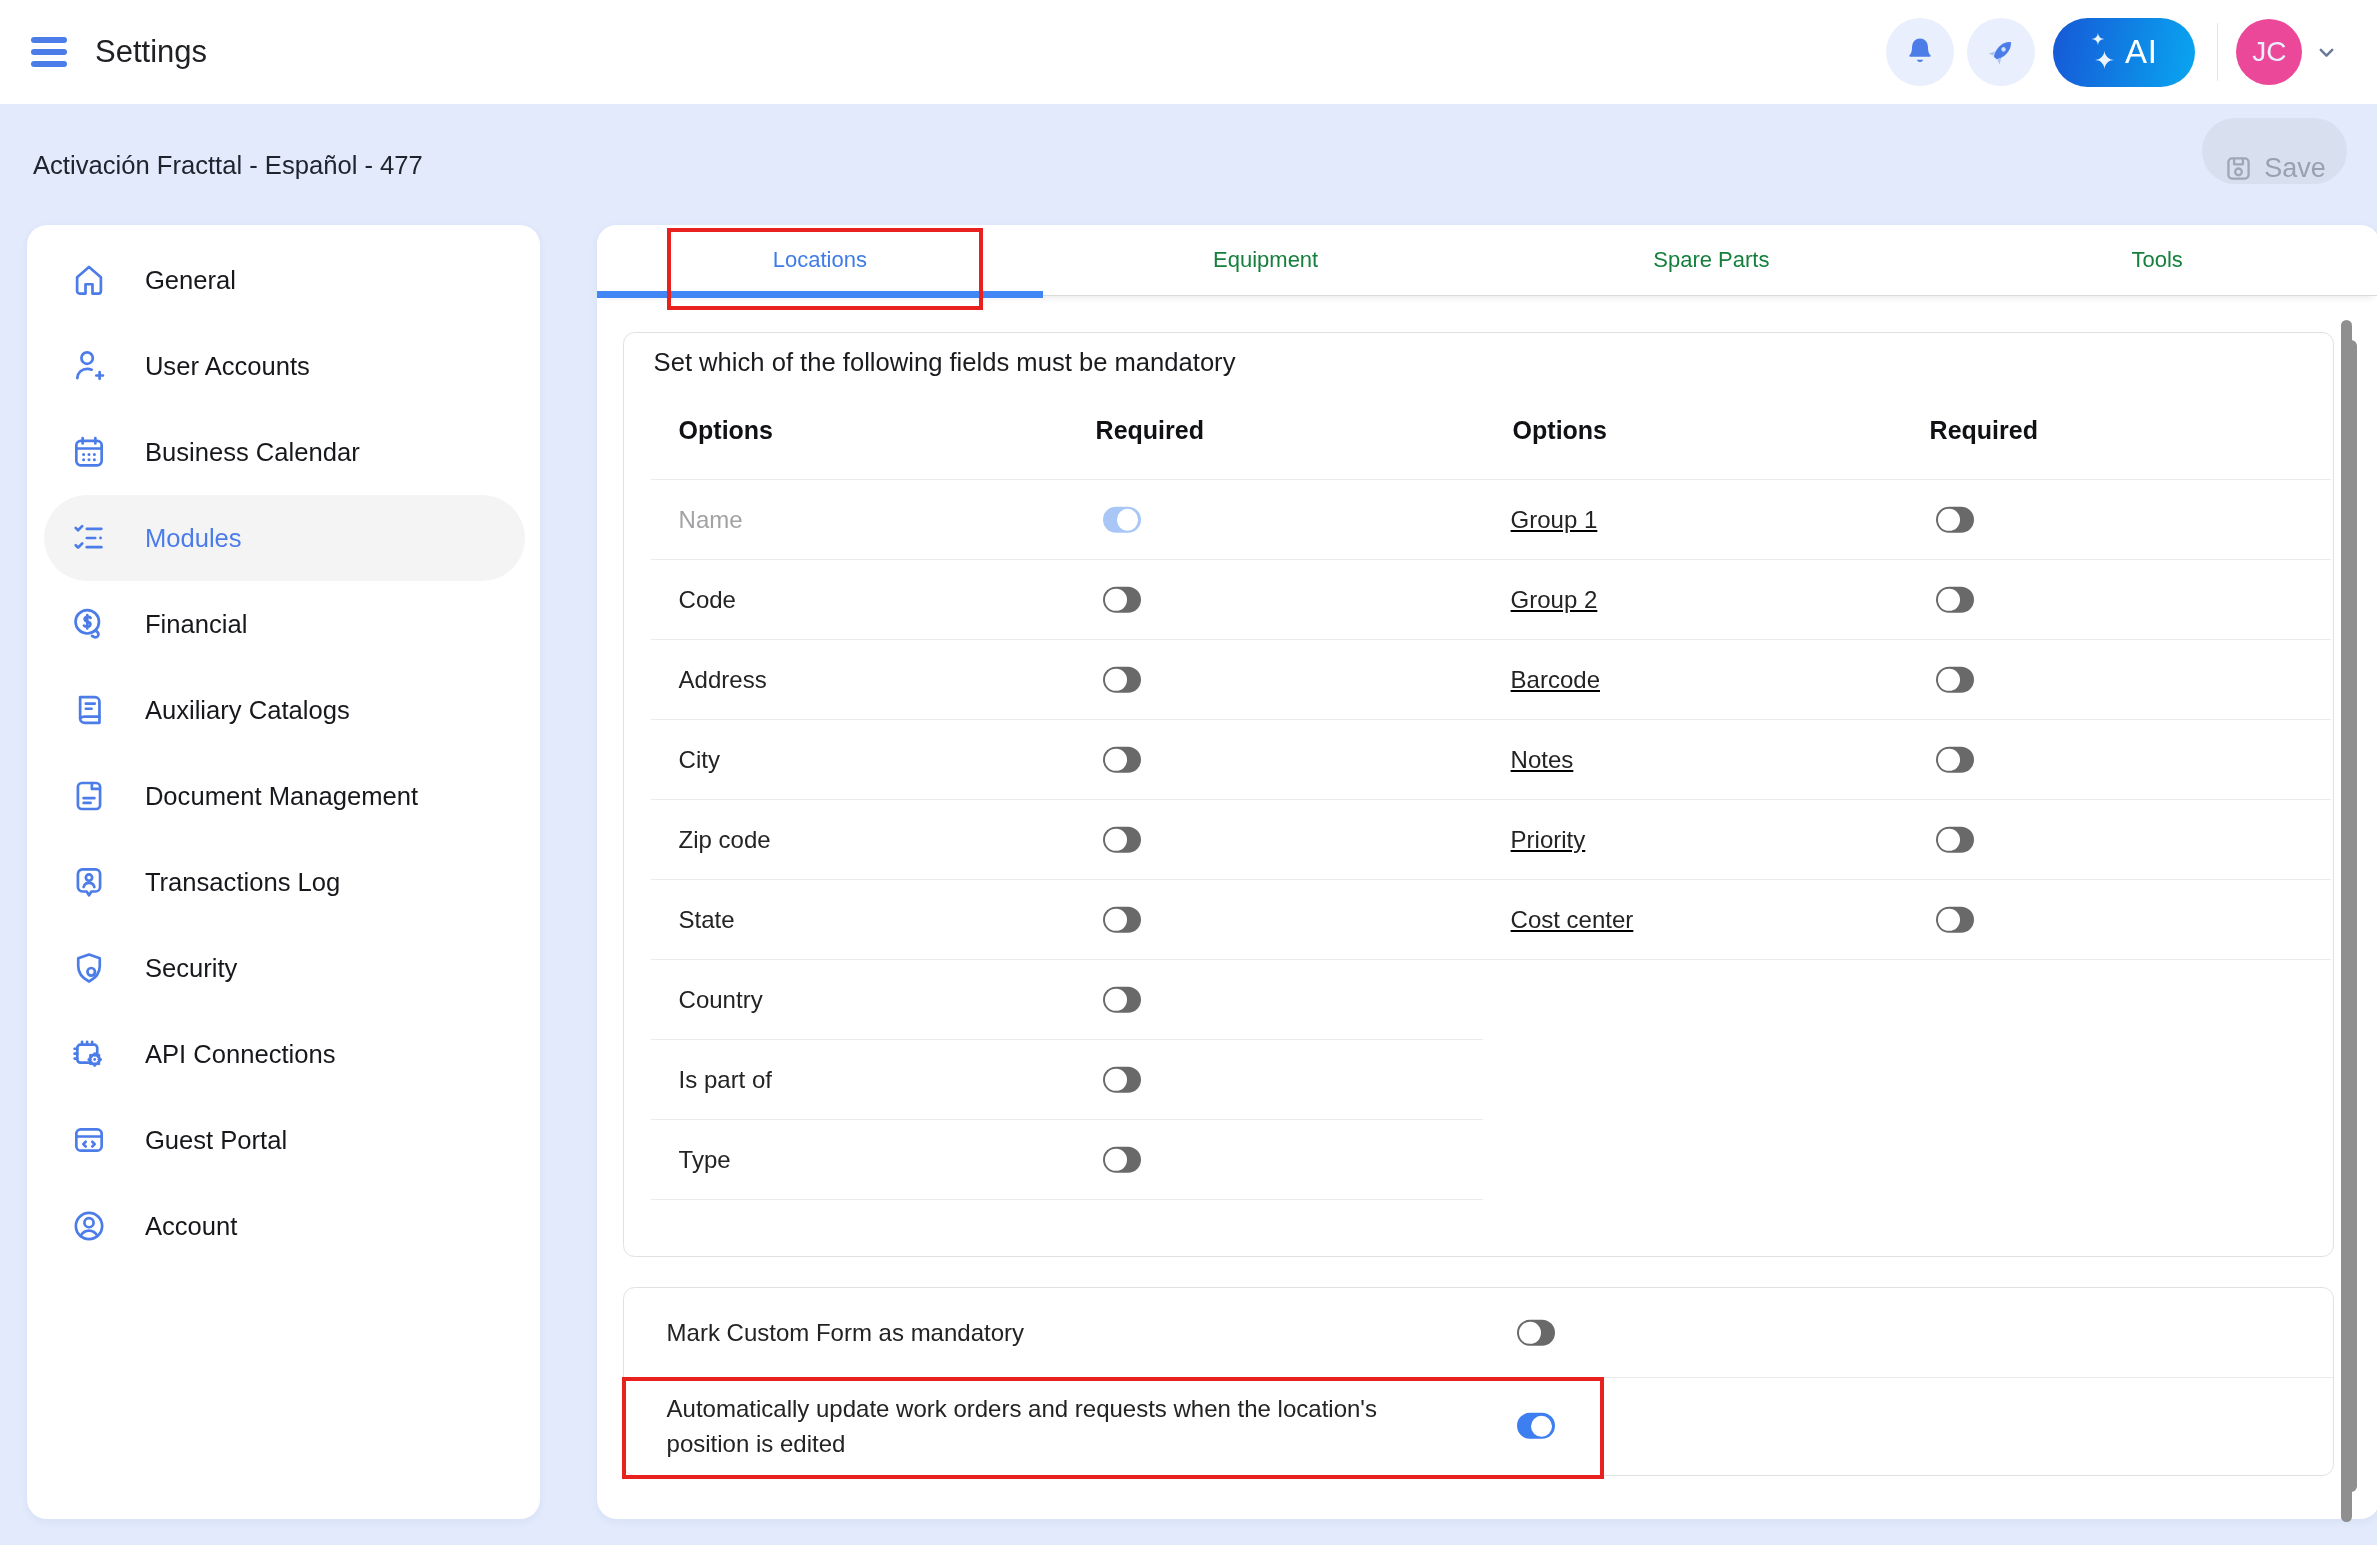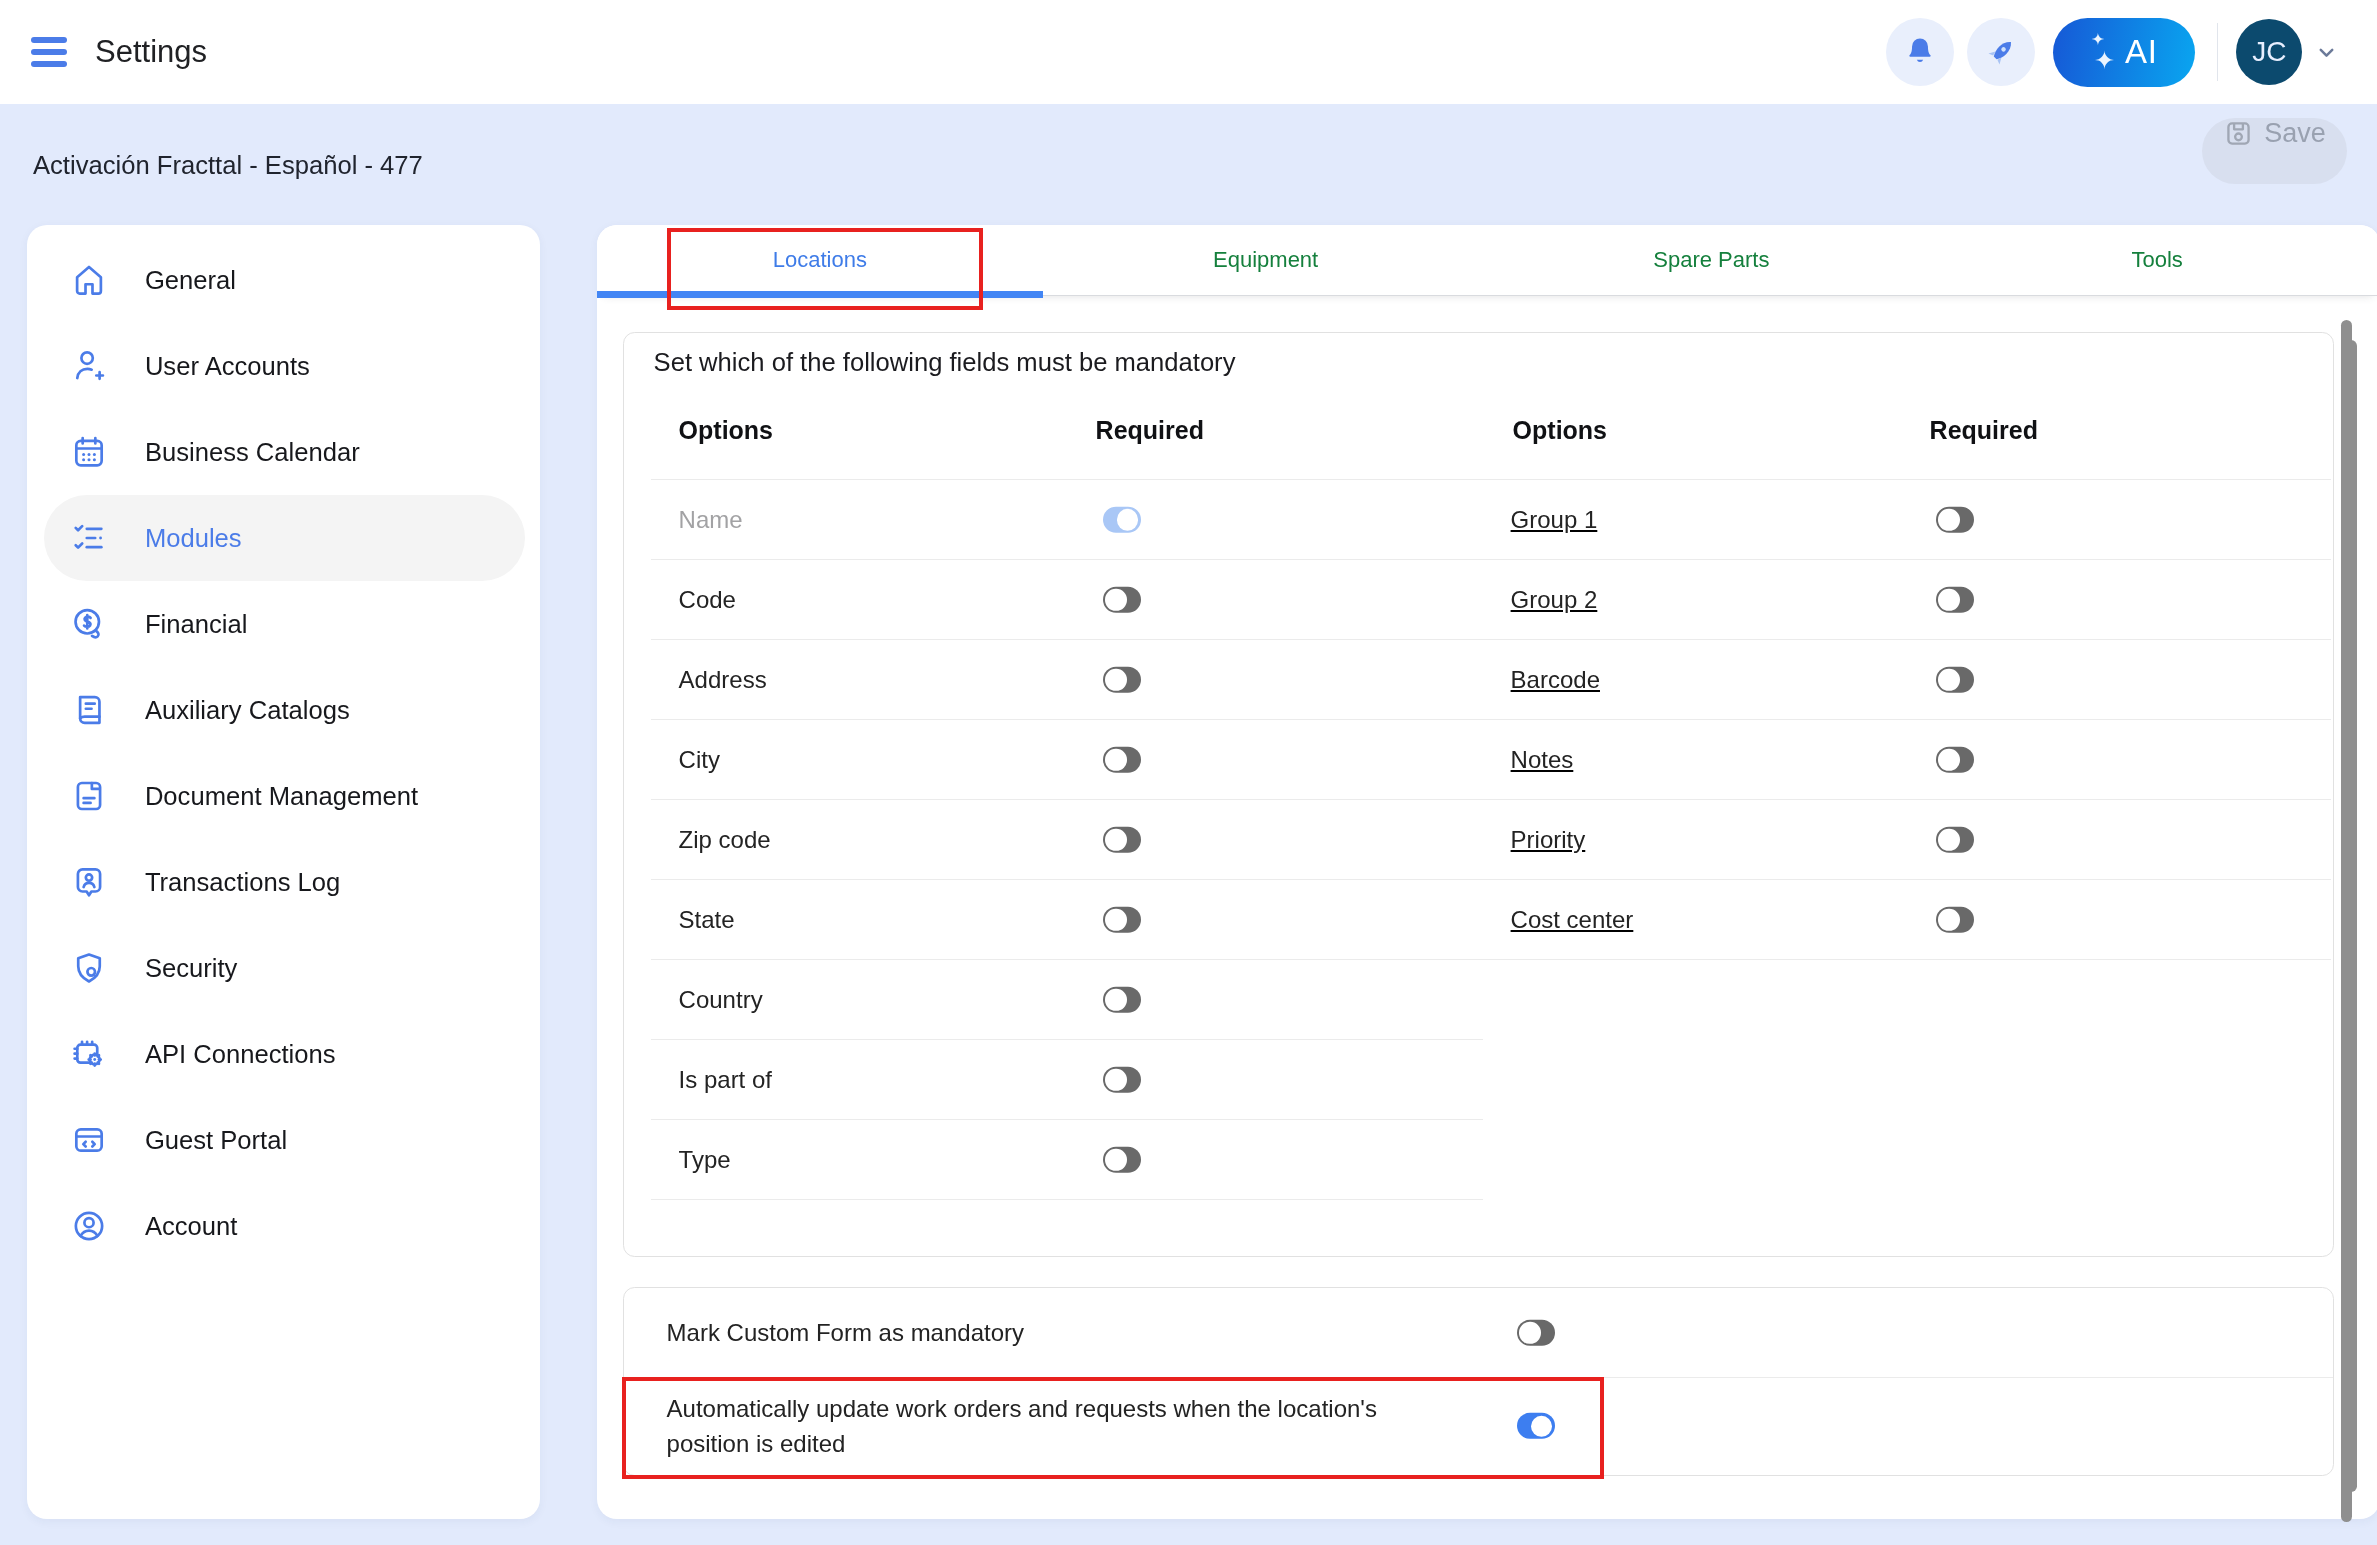--- a/index.html
+++ b/index.html
@@ -16,26 +16,26 @@
   .app-title{font-size:31px;color:#202124;margin-left:28px;}
   .topbar-right{margin-left:auto;display:flex;align-items:center;margin-right:38px;}
   .chip{width:68px;height:68px;border-radius:50%;background:#e9effc;display:flex;align-items:center;justify-content:center;margin-left:13.2px;cursor:pointer;}
   .chip svg{width:36px;height:36px;}
   .ai-pill{margin-left:18px;height:69px;width:142px;border-radius:35px;background:linear-gradient(100deg,#1658d6 0%,#09a6f0 100%);display:flex;align-items:center;justify-content:center;cursor:pointer;}
   .sparkles{display:flex;flex-direction:column;align-items:center;line-height:0;margin-right:13.2px;color:#eaf4ff;}
   .sparkles .s1{font-size:16.5px;line-height:16.5px;transform:translateX(-3.3px);}
   .sparkles .s2{font-size:25px;line-height:25px;transform:translateX(3.3px);}
   .ai-label{color:#ffffff;font-size:33px;letter-spacing:0.8px;}
   .top-divider{width:1.7px;height:58px;background:#e1e5ec;margin:0 18px 0 21.5px;}
-  .avatar{width:66px;height:66px;border-radius:50%;background:#0c4a6e;color:#e8efff;display:flex;align-items:center;justify-content:center;font-size:28px;cursor:pointer;}
+  .avatar{width:66px;height:66px;border-radius:50%;background:#ec4899;color:#e8efff;display:flex;align-items:center;justify-content:center;font-size:28px;cursor:pointer;}
   .chevron{margin-left:11.6px;cursor:pointer;display:flex;align-items:center;}
   
   .subheader{position:absolute;left:0;top:104px;width:2377px;height:121px;padding-left:8px;}
   .sub-title{position:absolute;left:33px;top:50%;transform:translateY(-50%);font-size:25.6px;color:#20242e;}
-  .save-btn{position:absolute;right:38px;top:14px;height:66px;width:145px;border-radius:33px;background:#d8dfef;display:flex;align-items:flex-start;justify-content:center;}
+  .save-btn{position:absolute;right:38px;top:14px;height:66px;width:145px;border-radius:33px;background:#d8dfef;display:flex;align-items:flex-end;justify-content:center;}
   .save-btn svg{width:31px;height:31px;margin-right:10px;}
   .save-label{font-size:27px;color:#99a1b0;}
   
   .sidebar{position:absolute;left:27px;top:225px;width:513px;height:1294px;background:#fff;border-radius:20px;box-shadow:0 2.5px 10px rgba(30,50,90,.05);padding-top:12.4px;box-sizing:border-box;}
   .side-item{height:86px;margin:0 15px 0 16.5px;display:flex;align-items:center;padding-left:26.4px;border-radius:43px;cursor:pointer;}
   .side-item .icn{width:38px;height:38px;display:flex;align-items:center;justify-content:center;flex:none;}
   .side-item .icn svg{width:38px;height:38px;}
   .side-item .lbl{margin-left:37px;font-size:25.6px;color:#17181c;white-space:nowrap;}
   .side-item.active{background:#f4f4f4;}
   .side-item.active .lbl{color:#4b7ce8;}

